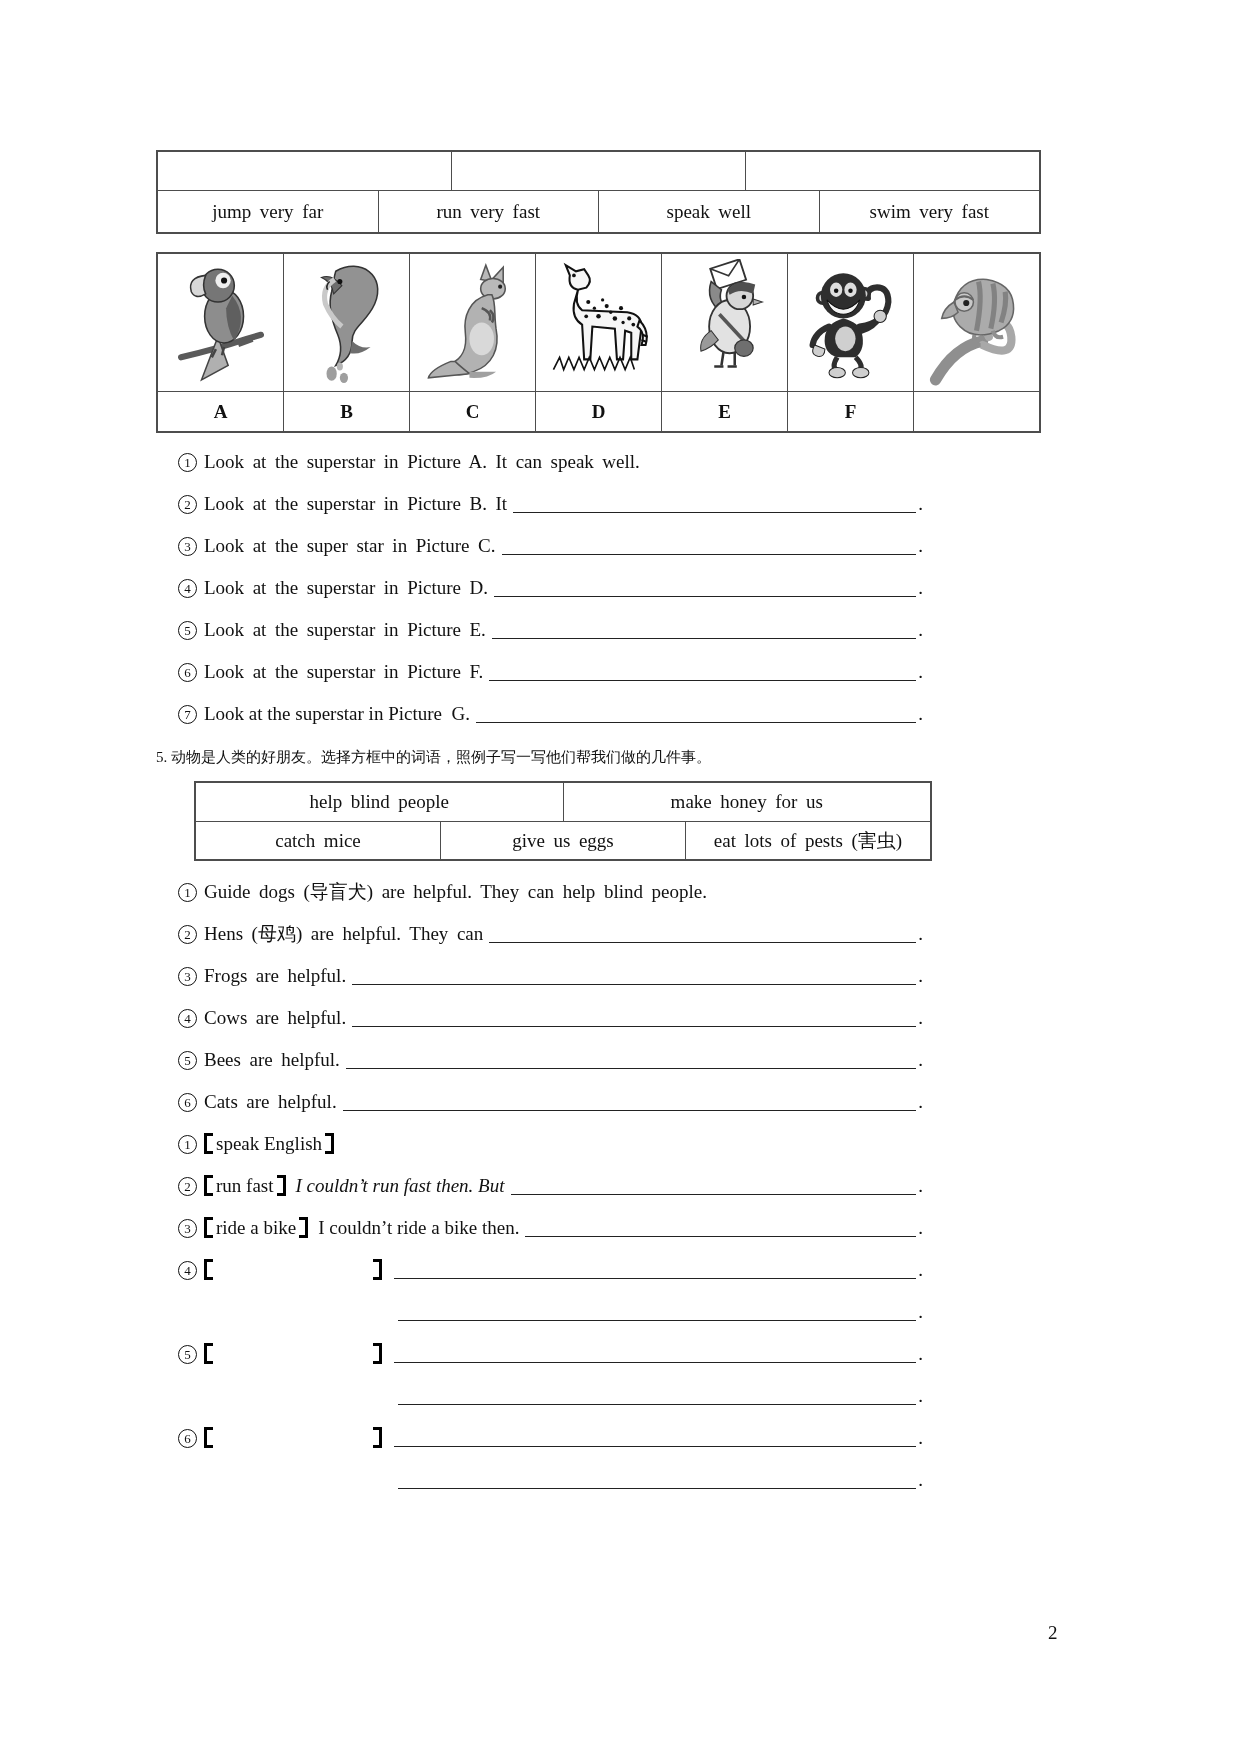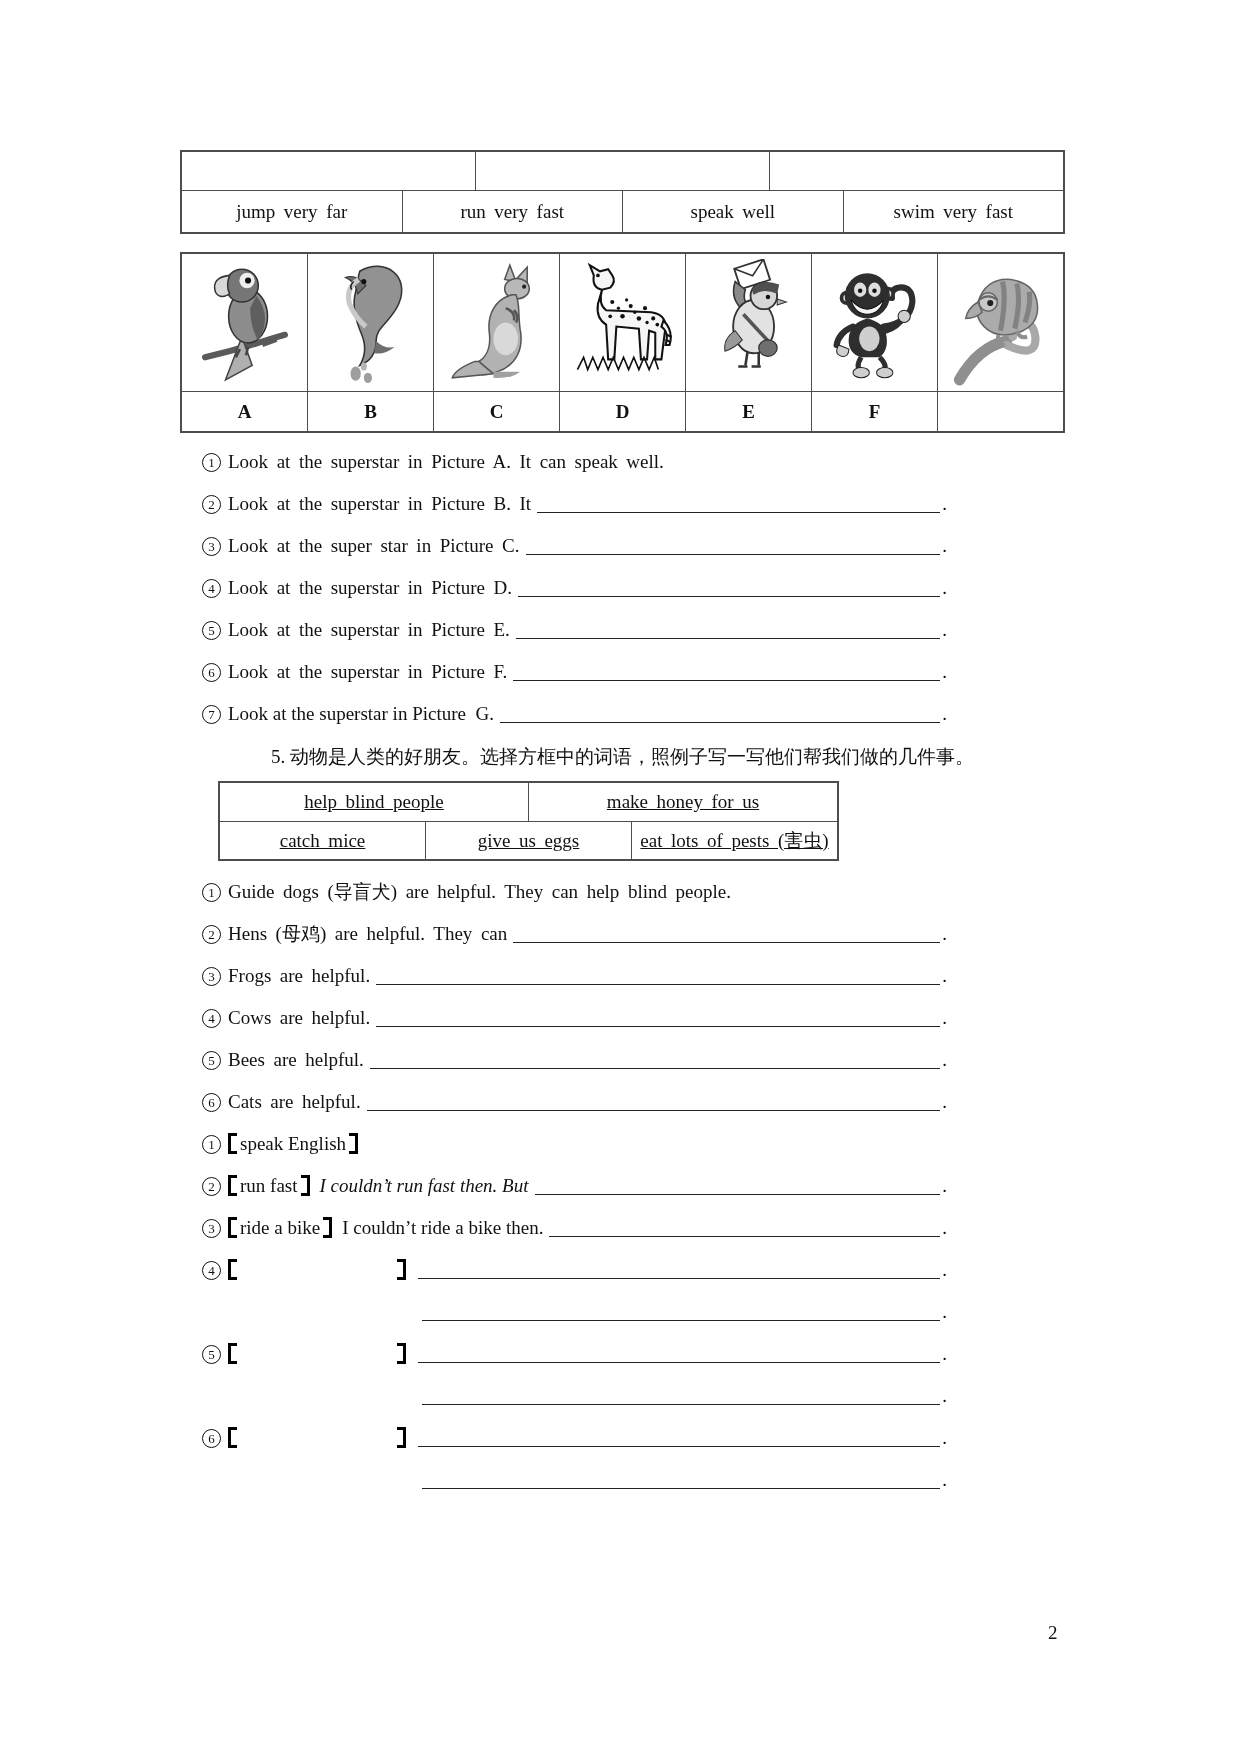--- a/index.html
+++ b/index.html
@@ -3,21 +3,21 @@
 <meta charset="utf-8">
 <style>
   * { margin:0; padding:0; box-sizing:border-box; }
   html,body { background:#fff; }
   body {
     width:1241px; height:1754px;
     font-family:"Liberation Serif","DejaVu Serif",serif;
     color:#111;
   }
   .page { position:relative; width:1241px; height:1754px; overflow:hidden; background:#fff; }
-  .content { position:absolute; left:180px; top:150px; width:885px; }
+  .content { position:absolute; left:156px; top:150px; width:885px; }
 
   
   .tbl { border:2px solid #4d4d4d; width:885px; }
   .trow { display:flex; }
   .trow + .trow { border-top:1.5px solid #4d4d4d; }
   .tcell { flex:1; display:flex; align-items:center; justify-content:center;
            font-size:19px; overflow:hidden; }
   .tcell + .tcell { border-left:1.5px solid #4d4d4d; }
   .phr-row1 { height:38px; }
   .phr-row2 { height:42px; }
@@ -32,23 +32,23 @@
   .item { display:flex; align-items:flex-end; width:745px;
           font-size:19px; line-height:25px; margin-bottom:17px; }
   .cnum { flex:0 0 auto; width:19px; height:19px; border:1.3px solid #111; border-radius:50%;
           display:inline-flex; align-items:center; justify-content:center;
           font-size:13px; line-height:1; margin:0 7px 2px 0; }
   .itext { white-space:pre; }
   .wide { word-spacing:0.2em; }
   .blank { flex:1 1 auto; min-width:28px; border-bottom:1.4px solid #222;
            height:2px; margin:0 0 3px 6px; }
   .dot { margin-left:2px; }
-  .sec-title { font-size:19px; line-height:28px; margin:2px 0 10px 0;text-align:center; }
-
-  .box-tbl { margin:6px 0 18px 38px; width:621px; border:2px solid #4d4d4d;text-decoration:underline; }
+  .sec-title { font-size:15px; line-height:28px; margin:2px 0 10px 0; }
+
+  .box-tbl { margin:6px 0 18px 38px; width:738px; border:2px solid #4d4d4d; }
   .box-row { height:38px; }
 
   
   .br-l,.br-r { display:inline-block; flex:0 0 auto; width:9px; height:21px; margin-bottom:2px; }
   .br-l { border-left:3.5px solid #000; border-top:3.5px solid #000; border-bottom:3.5px solid #000; }
   .br-r { border-right:3.5px solid #000; border-top:3.5px solid #000; border-bottom:3.5px solid #000; }
   .br-gap { flex:0 0 auto; width:160px; }
   .br-txt { white-space:pre; padding:0 3px; }
   .sent { margin-left:10px; white-space:pre; }
   .it { font-style:italic; }

